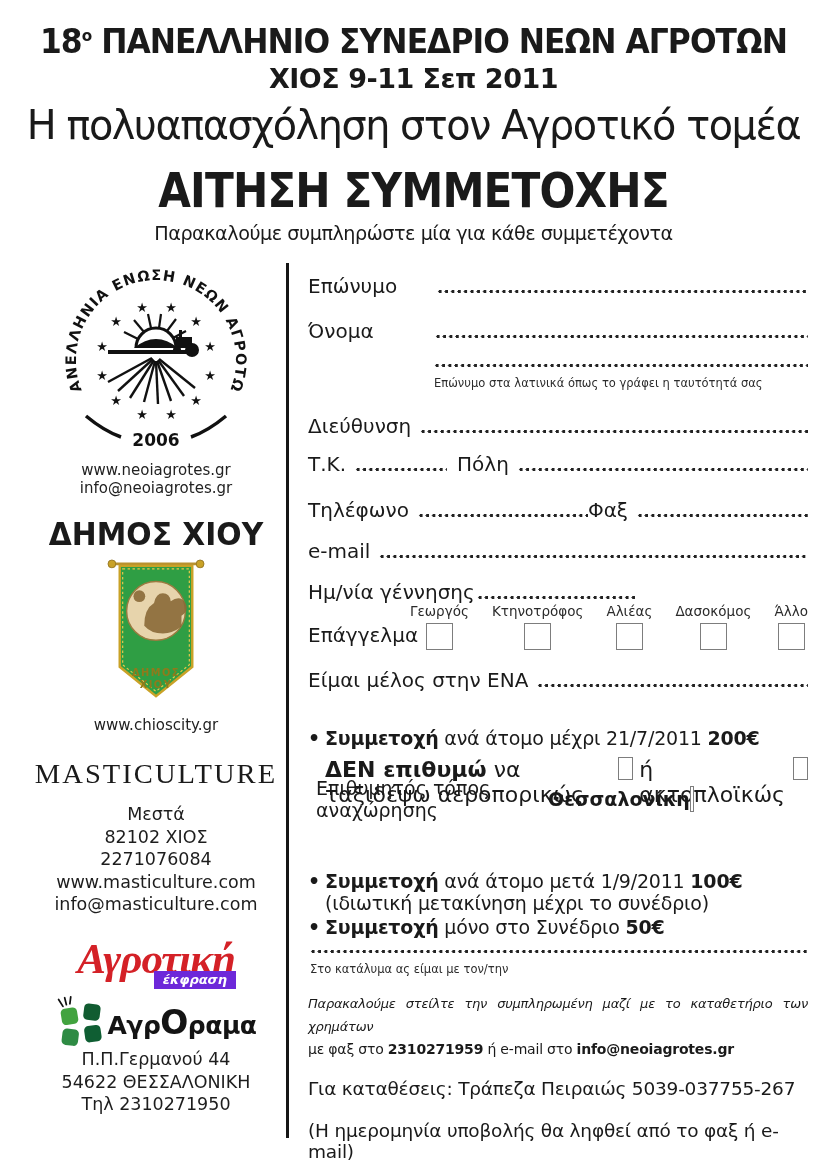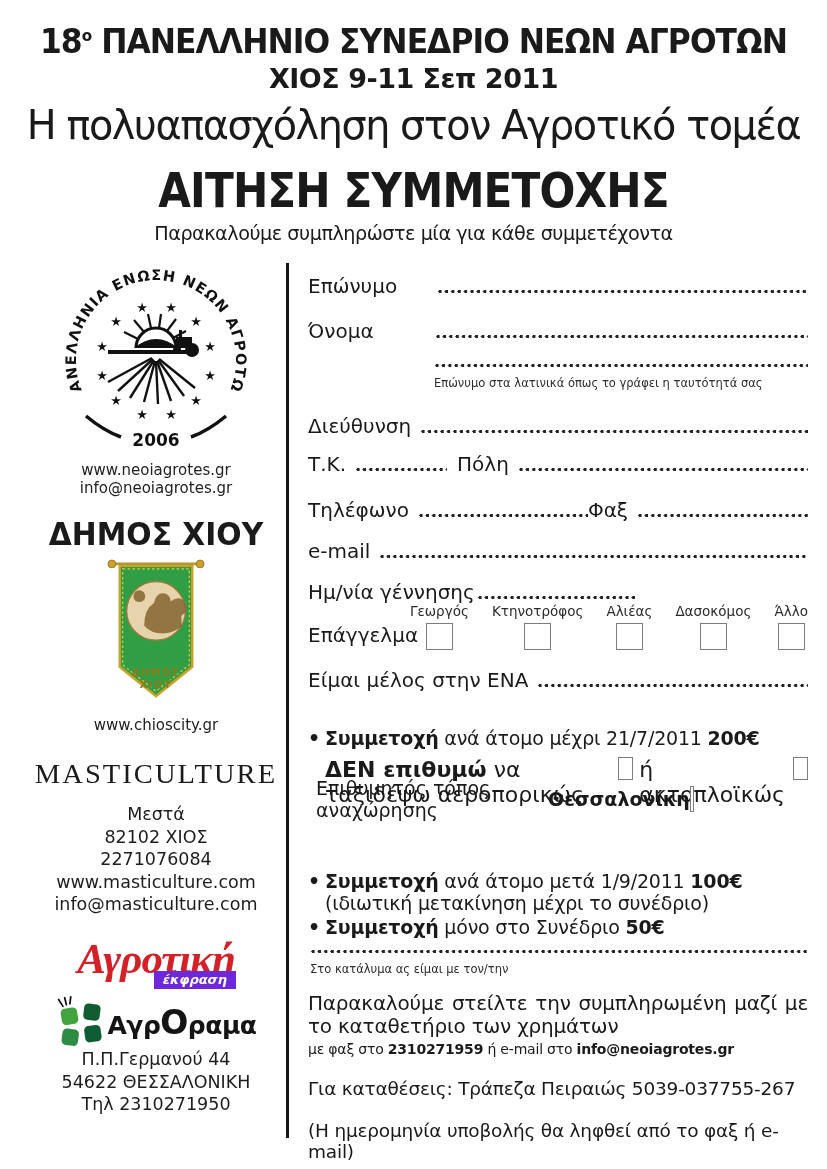--- a/index.html
+++ b/index.html
@@ -86,21 +86,21 @@
   .den-line { display:flex; font-size:22px; }
   .den-line .checkbox { width:23px; height:23px; margin:0 6px 0 8px; }
   .den-line .checkbox:last-child { margin-right:0; }
   .dep-wrap { display:flex; align-items:center; }
   .dep-lbl { width:232px; font-size:19px; }
   .dep-opts { width:146px; }
   .dep-opt { display:flex; justify-content:space-between; align-items:center; height:28px; }
   .dep-opt .olbl { font-weight:700; font-size:19px; }
   .dep-opt .checkbox { width:26px; height:26px; }
 
-  .send-par { font-size:20px; line-height:23px; text-align:justify; letter-spacing:-0.2px; }
+  .send-par { font-size:13px; line-height:23px; text-align:justify; letter-spacing:-0.2px;font-style:italic; }
   .send-fax { font-size:14px; line-height:23px; letter-spacing:-0.2px; margin-top:0; }
   .footer-line { font-size:18.5px; letter-spacing:-0.2px; }
 </style>
 </head>
 <body>
 
 <div class="page">
 
   <div class="header">
     <div class="h-line1"><span>18</span><sup>ο</sup><span> ΠΑΝΕΛΛΗΝΙΟ ΣΥΝΕΔΡΙΟ ΝΕΩΝ ΑΓΡΟΤΩΝ</span></div>

